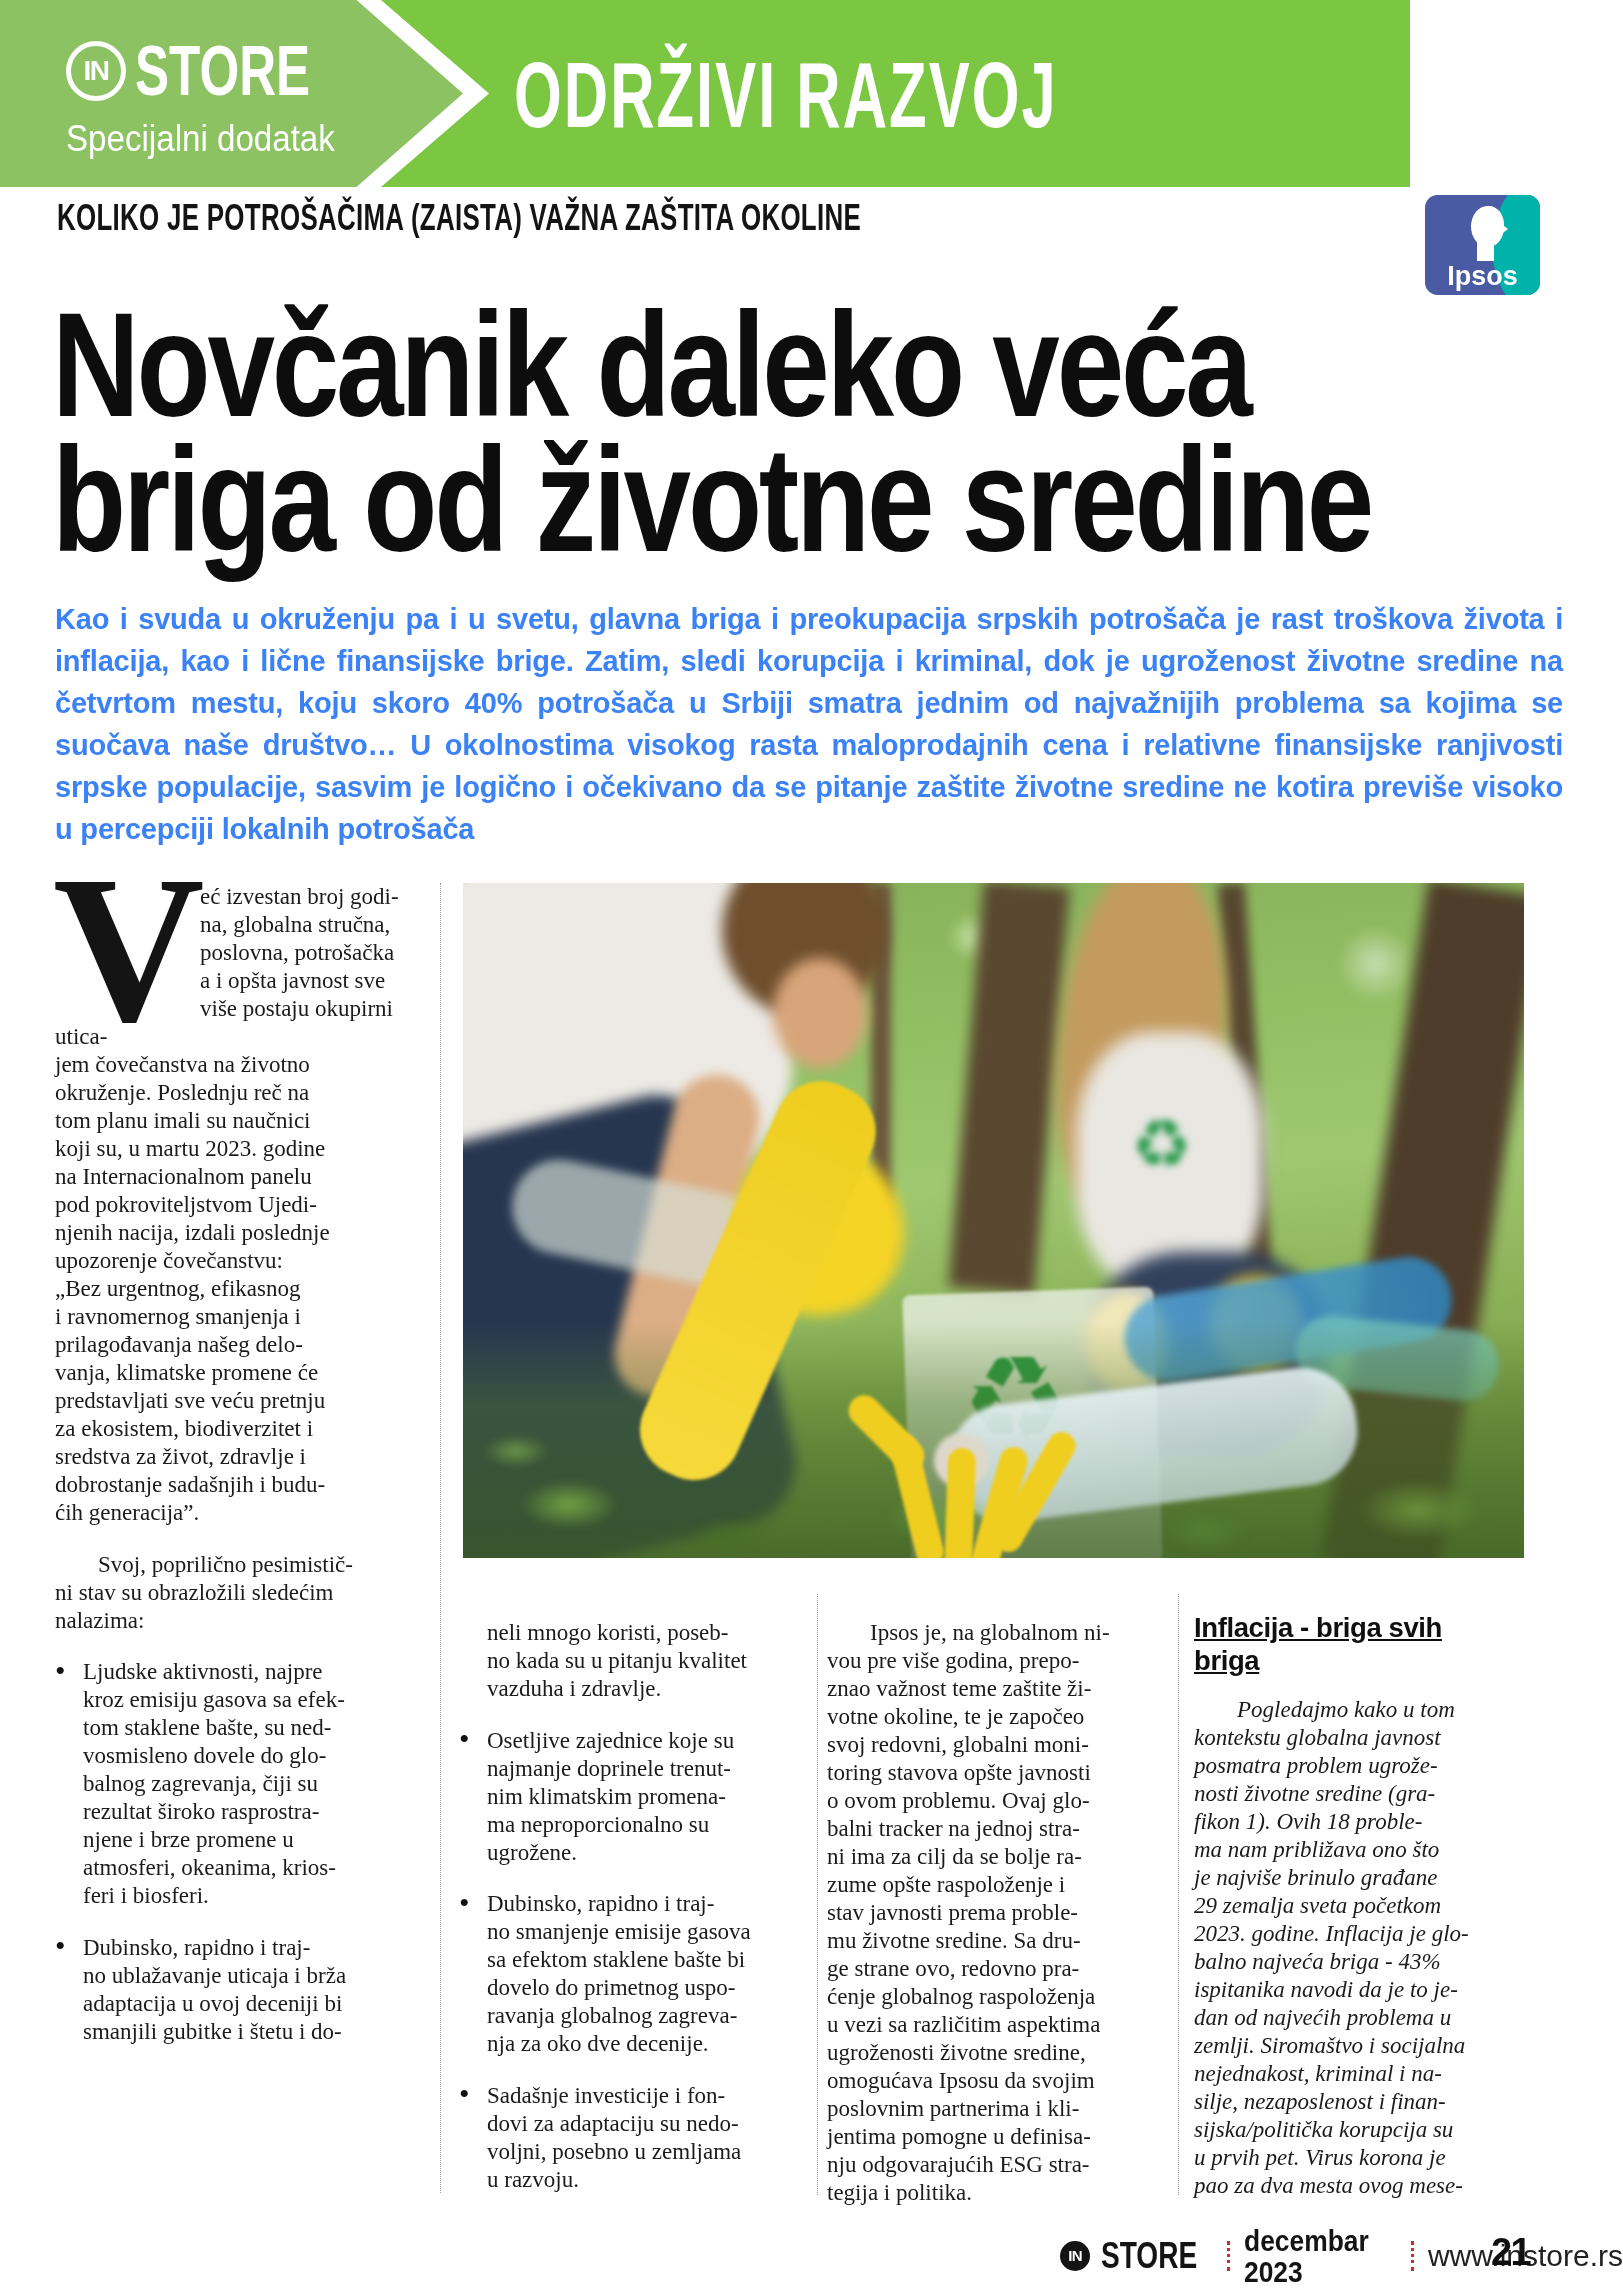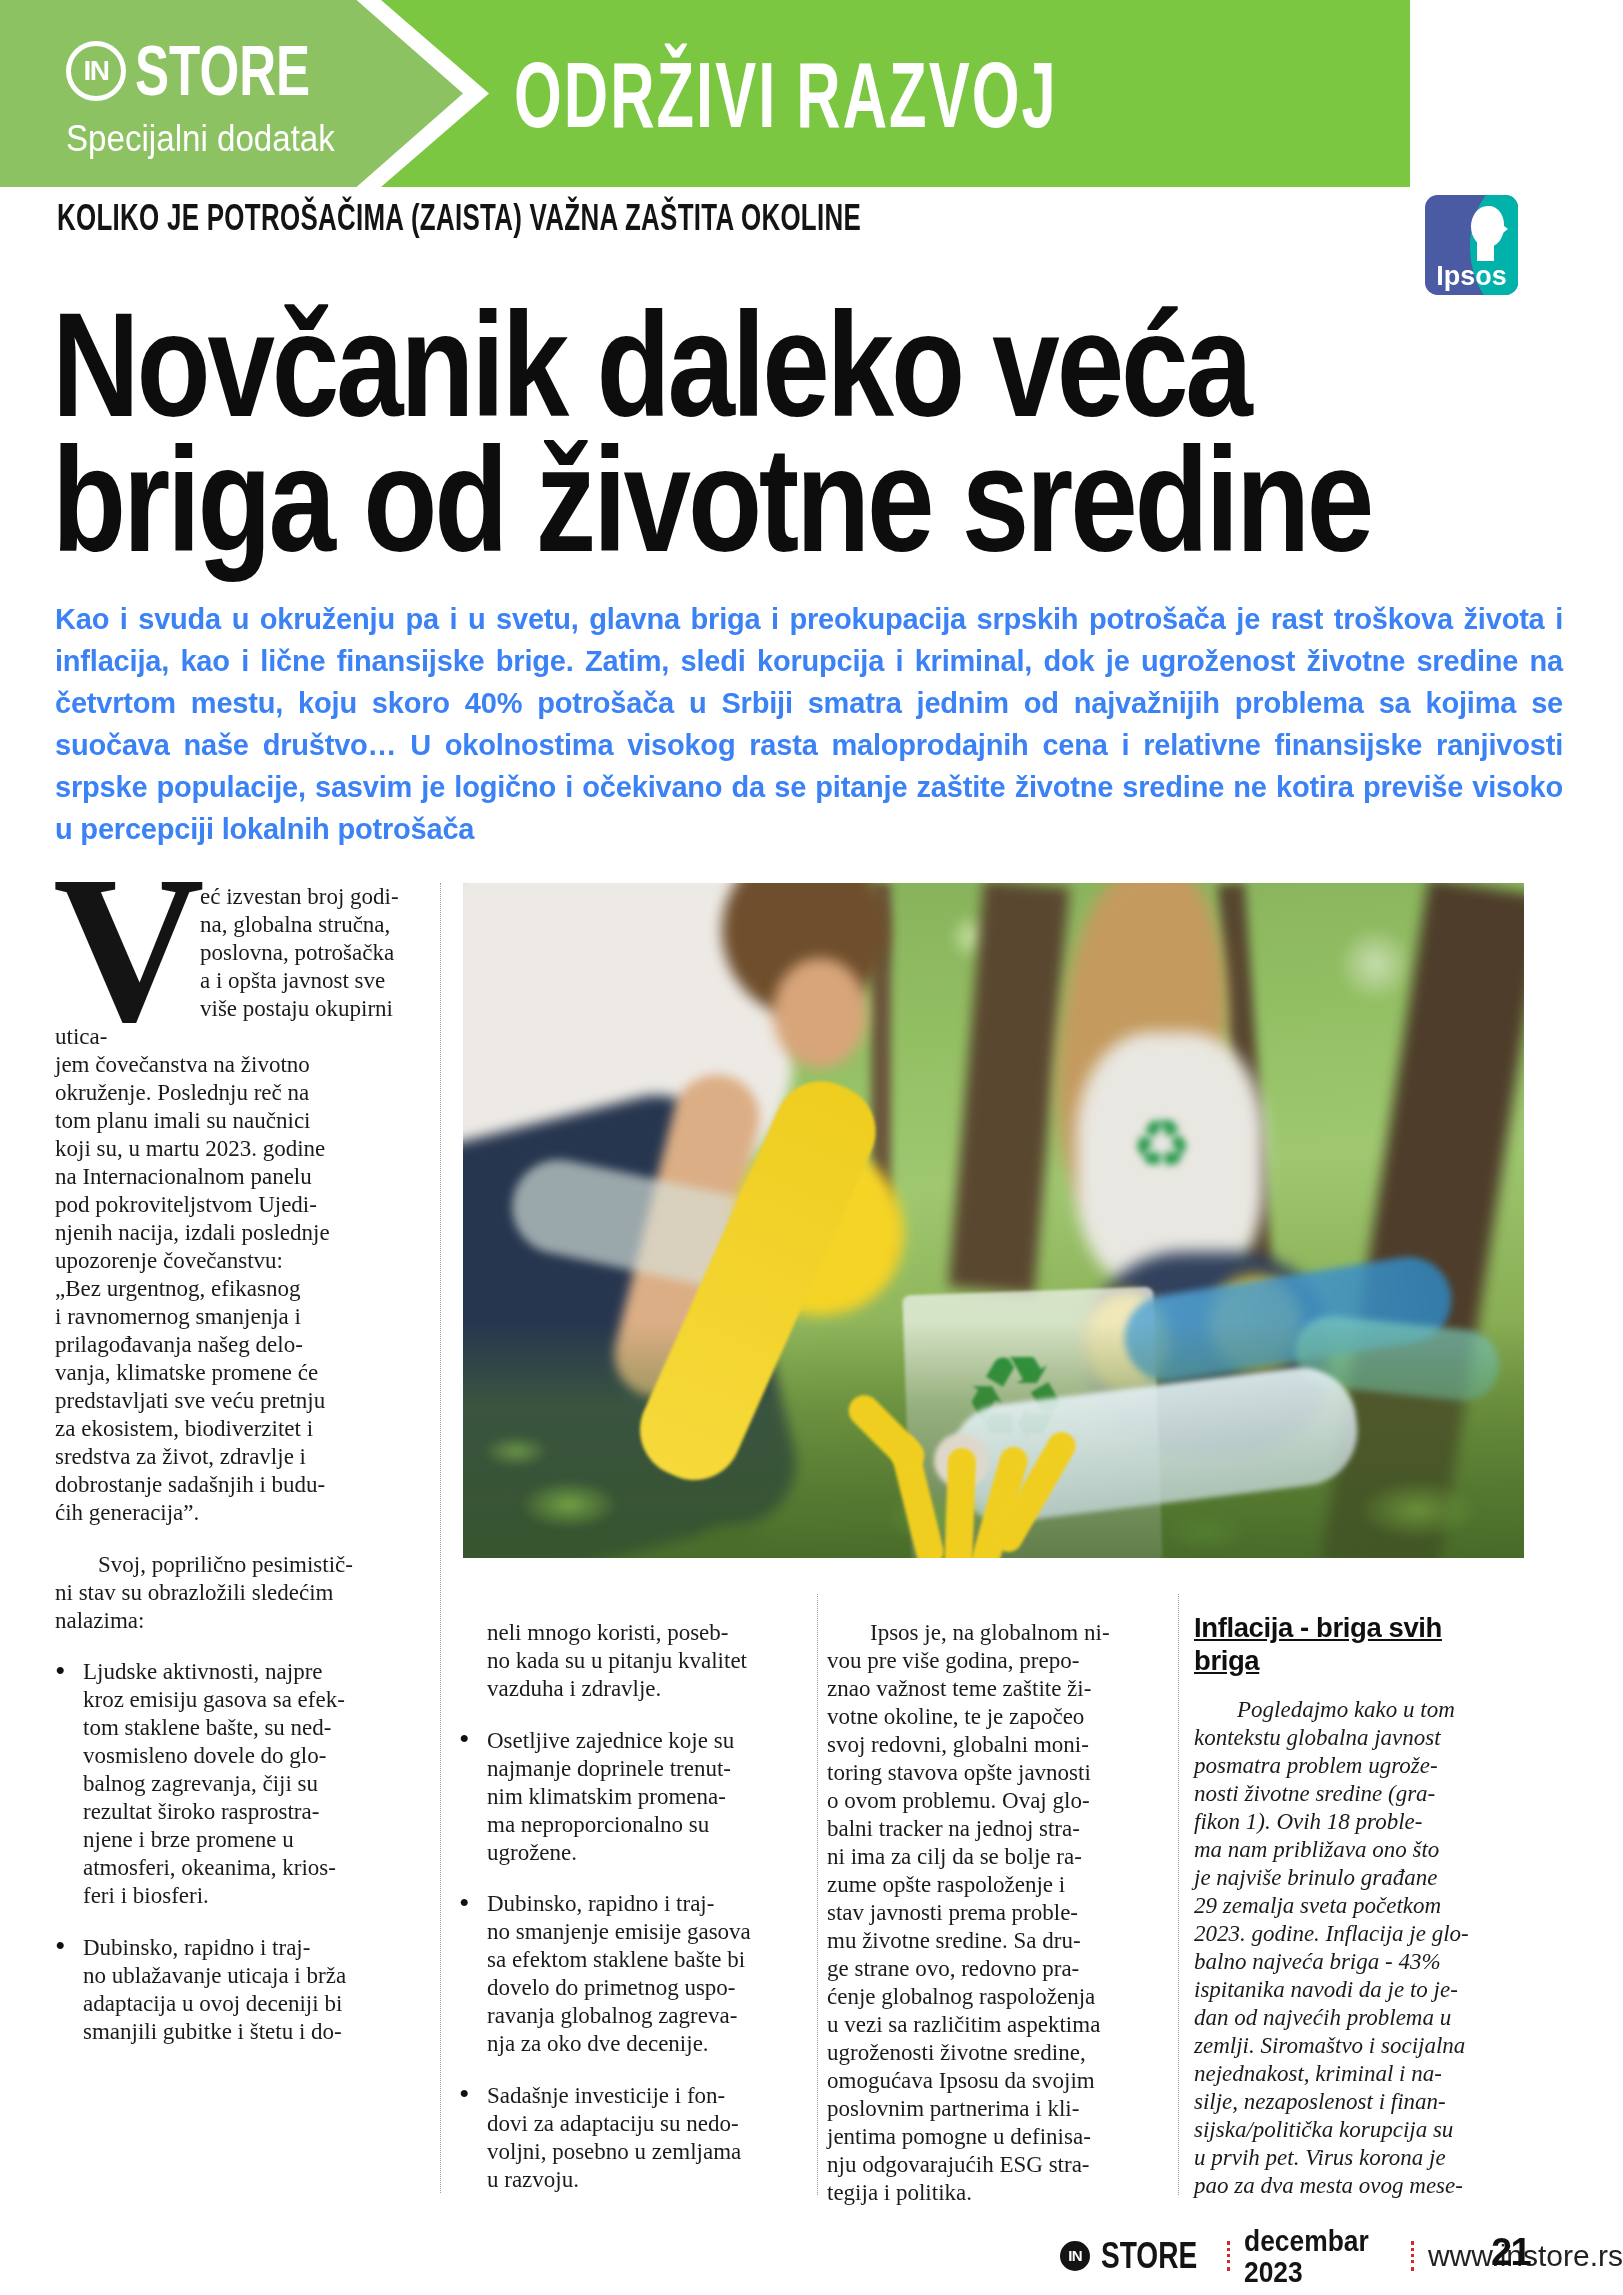--- a/index.html
+++ b/index.html
@@ -37,21 +37,21 @@
     font:bold 93px/93px "Liberation Sans", sans-serif;
     transform:scaleX(0.66); transform-origin:left center; letter-spacing:3.1px;
   }
   
   .kicker {
     position:absolute; left:57px; top:198px; color:#141414; white-space:nowrap;
     font:bold 36px/39px "Liberation Sans", sans-serif;
     transform:scaleX(0.72); transform-origin:left center; letter-spacing:0.4px;
   }
   .ipsos {
-    position:absolute; left:1425px; top:195px; width:93px; height:100px;
+    position:absolute; left:1425px; top:195px; width:115px; height:100px;
     border-radius:12.6px; background:#4a5ba3; overflow:hidden;
   }
   .ipsos-teal {
     position:absolute; right:-46px; top:-17.3px; width:94px; height:137px;
     background:#00b2a9; border-radius:50%;
   }
   .ipsos-head  { position:absolute; left:46px; top:11px; width:33px; height:41px; background:#fff; border-radius:50% 45% 48% 50%; }
   .ipsos-nose  { position:absolute; left:74px; top:27px; width:0; height:0; border-top:7.9px solid transparent; border-bottom:7.9px solid transparent; border-left:9.4px solid #fff; }
   .ipsos-neck  { position:absolute; left:52px; top:46px; width:17.3px; height:20.4px; background:#fff; }
   .ipsos-word  {

